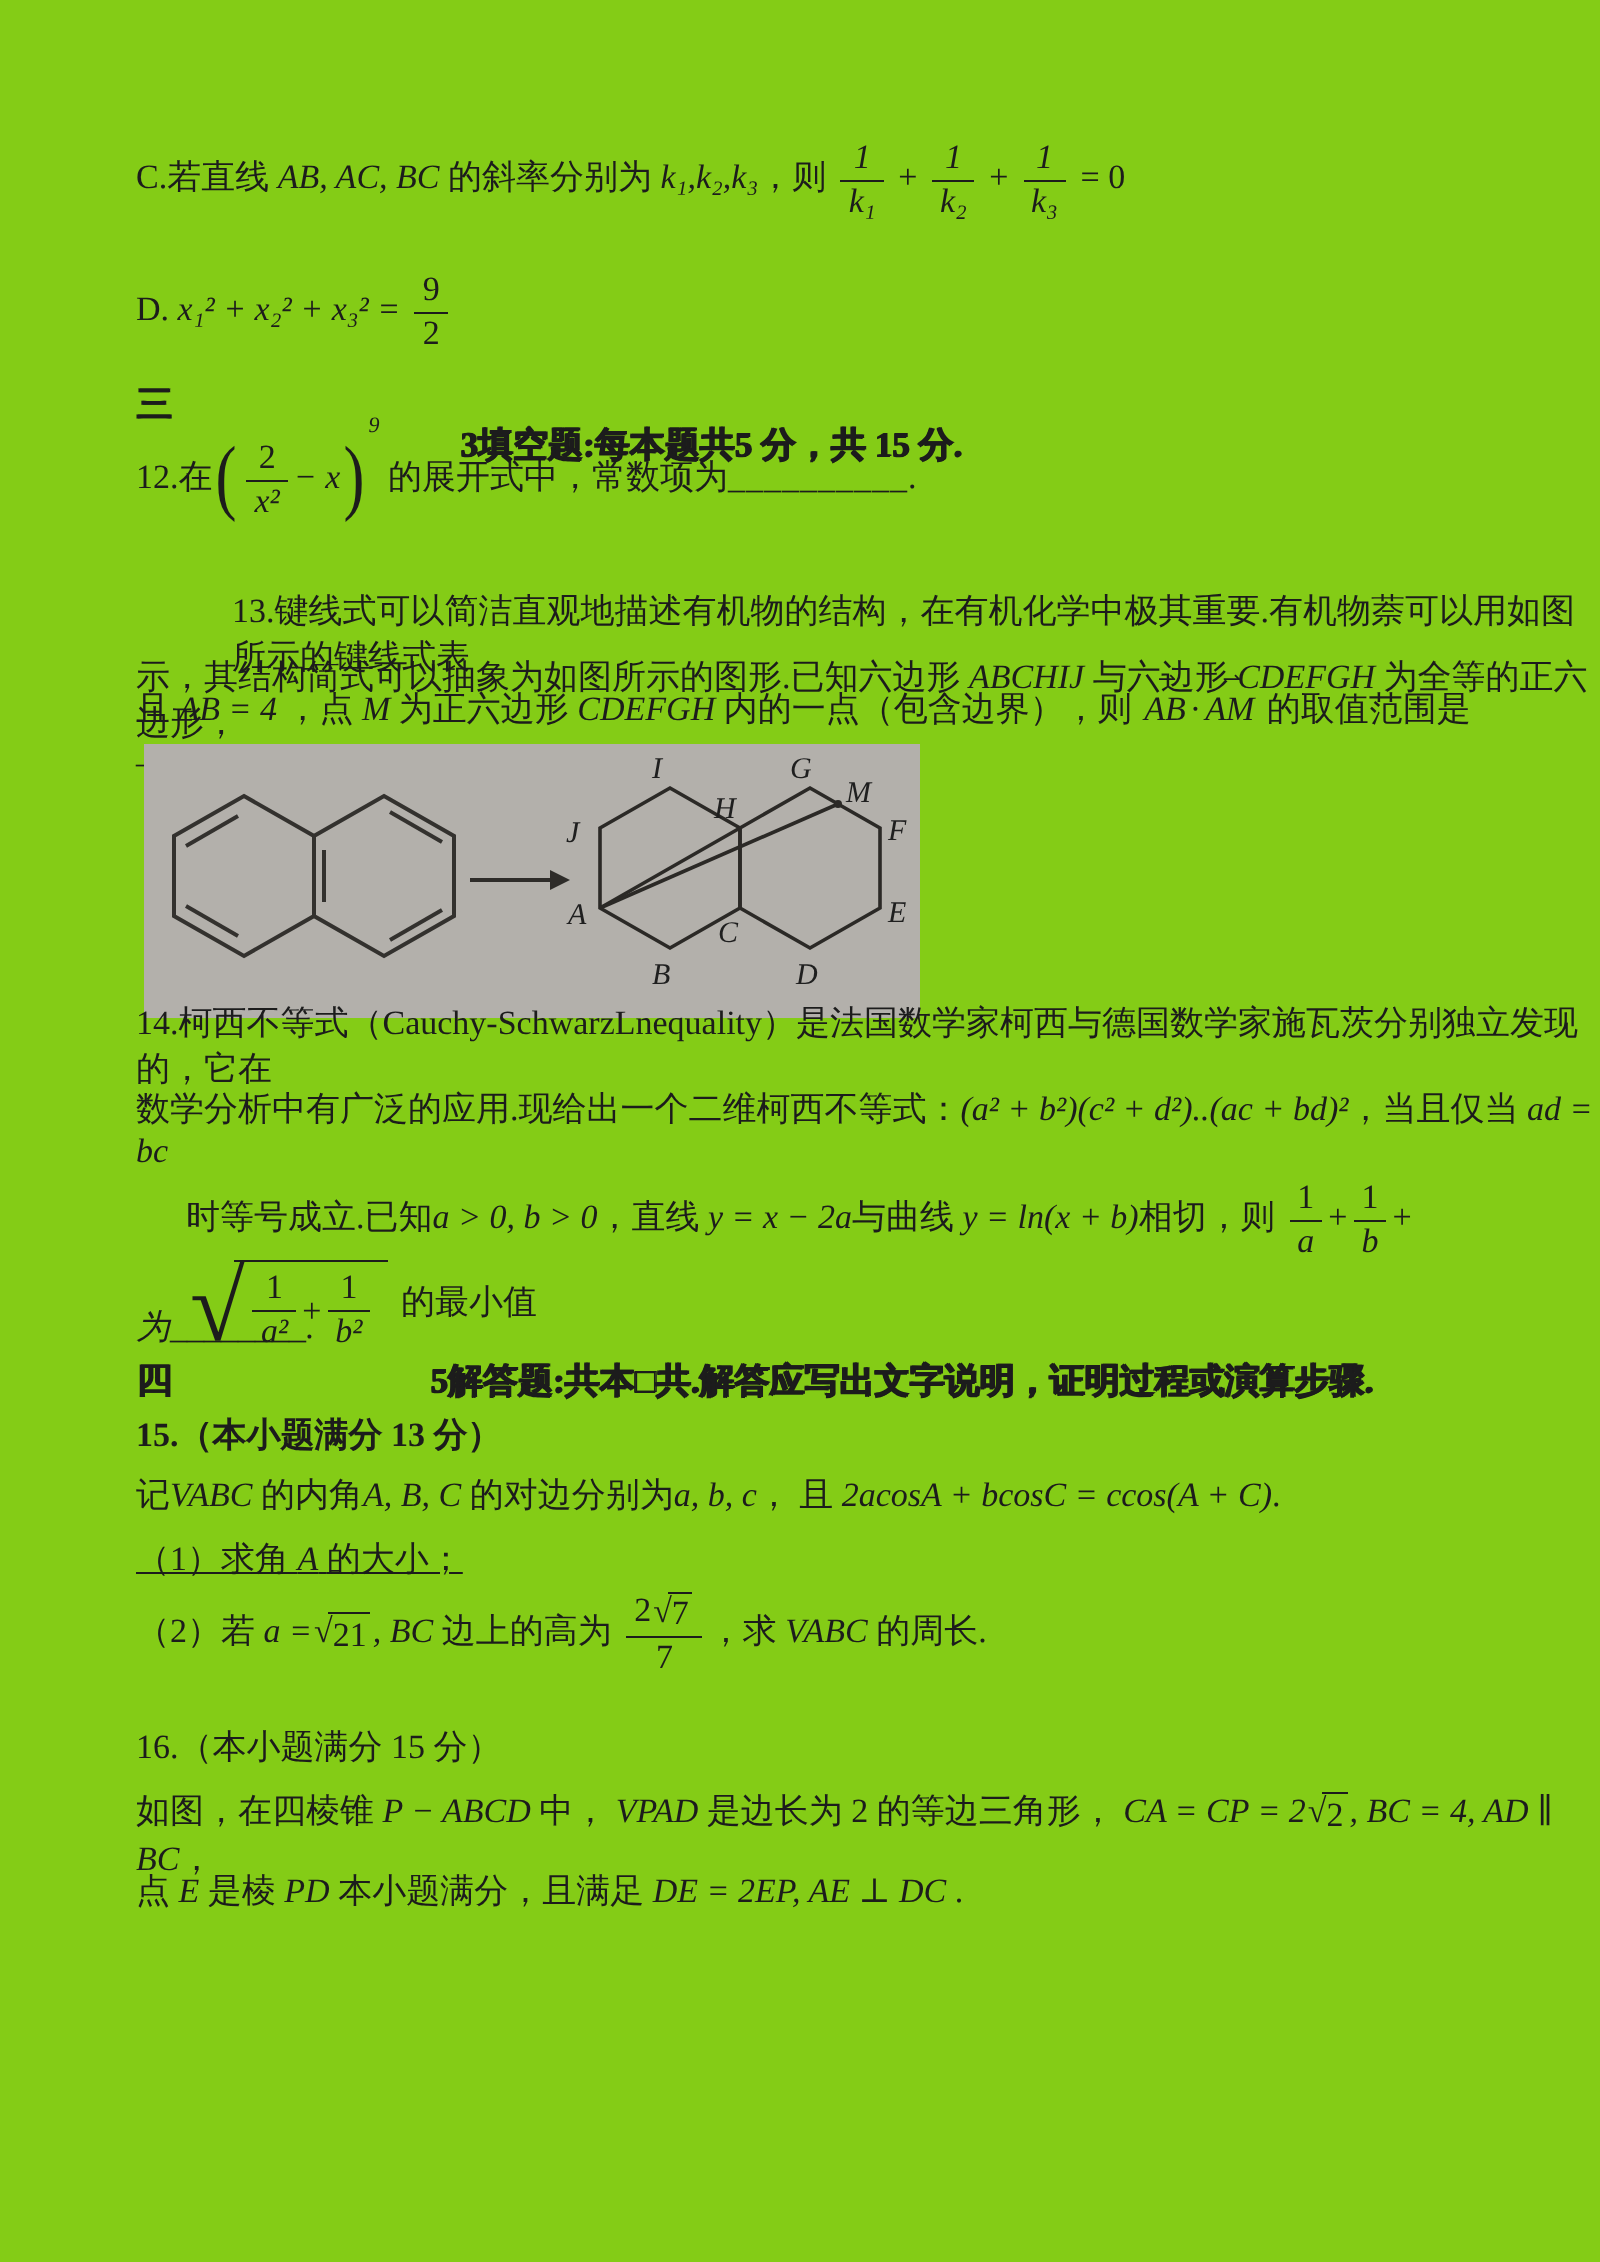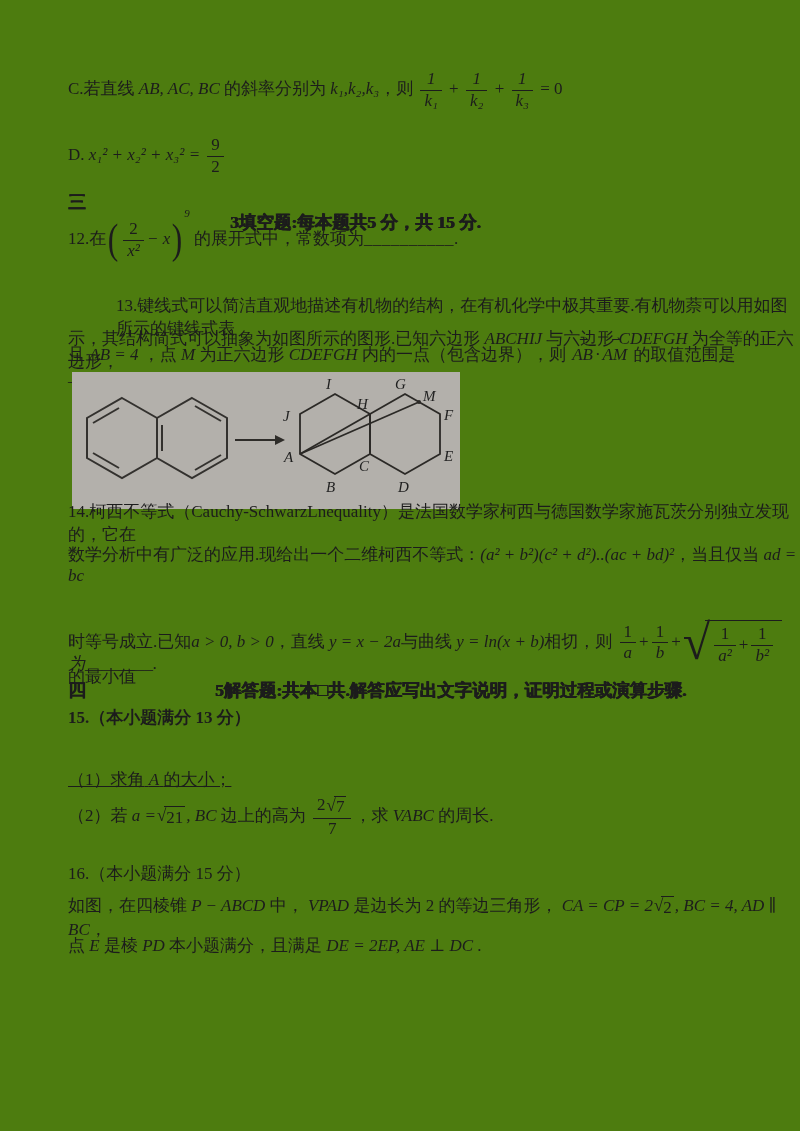--- a/index.html
+++ b/index.html
@@ -1,16 +1,16 @@
 <!DOCTYPE html>
 <html><head>
 <meta charset="utf-8">
 <style>
   html,body{margin:0;padding:0;background:#e8e8e8;}
-  .page{position:relative;width:800px;height:1131px;background:#4d7c0f;margin:0 auto;
+  .page{position:relative;width:800px;height:1131px;background:#84cc16;margin:0 auto;
         font-family:"Liberation Serif","DejaVu Serif",serif;color:#1c1c1c;font-size:17px;
         overflow:hidden;}
   .abs{position:absolute;left:68px;white-space:normal;}
   .m{font-style:italic;}
   .rm{font-style:normal;}
   
   .frac{display:inline-block;vertical-align:middle;text-align:center;line-height:1.1;margin:0 3px;}
   .frac .fnum{display:block;padding:0 4px 1px;}
   .frac .fden{display:block;border-top:1.3px solid #1c1c1c;padding:1px 4px 0;}
   
@@ -126,21 +126,21 @@
       <text x="211" y="49">J</text>
       <text x="351" y="29">M</text>
     </svg>
   </div>
 
   <div class="abs" style="top:500px;">14.柯西不等式（Cauchy-SchwarzLnequality）是法国数学家柯西与德国数学家施瓦茨分别独立发现的，它在</div>
   <div class="abs" style="top:543px;">
     <span>数学分析中有广泛的应用.现给出一个二维柯西不等式：</span><span class="m">(a² + b²)(c² + d²)..(ac + bd)²</span><span>，当且仅当</span>
     <span class="m">ad = bc</span>
   </div>
-  <div class="abs" style="top:620px;">
+  <div class="abs" style="top:590px;margin-left:25px;">
     <span>时等号成立.已知</span><span class="m">a &gt; 0, b &gt; 0</span><span>，直线</span>
     <span class="m">y = x − 2a</span><span>与曲线</span>
     <span class="m">y = ln(x + b)</span><span>相切，则</span>
     <span class="frac m"><span class="fnum rm">1</span><span class="fden">a</span></span><span class="rm">+</span><span class="frac m"><span class="fnum rm">1</span><span class="fden">b</span></span><span class="rm">+</span><span class="bigsqrt">
         <span class="rsign">√</span>
         <span class="rbody">
           <span class="frac m">
             <span class="fnum rm">1</span>
             <span class="fden">a²</span>
           </span>
@@ -152,20 +152,26 @@
         </span>
       </span>
     <span>的最小值</span>
   </div>
   <div class="abs" style="top:652px;font-style:italic;">为________.</div>
 
   <div class="abs marker" style="top:678px;">四</div>
   <div class="abs sechead" style="left:215px;top:678px;">5解答题:共本□共.解答应写出文字说明，证明过程或演算步骤.</div>
 
   <div class="abs" style="top:706px;font-weight:bold;">15.（本小题满分 13 分）</div>
+  <div class="abs" style="top:736px;">
+    <span>记</span><span class="m">VABC</span>
+    <span>的内角</span><span class="m">A, B, C</span>
+    <span>的对边分别为</span><span class="m">a, b, c</span><span>， 且</span>
+    <span class="m">2acosA + bcosC = ccos(A + C)</span><span>.</span>
+  </div>
   <div class="abs" style="top:768px;text-decoration:underline;">
     <span>（1）求角</span>
     <span class="m">A</span>
     <span>的大小；</span>
   </div>
   <div class="abs" style="top:796px;">
     <span>（2）若</span>
     <span class="m">a =</span><span class="sqrt m">
         <span class="rsign">√</span>
         <span class="rbody rm">21</span>

